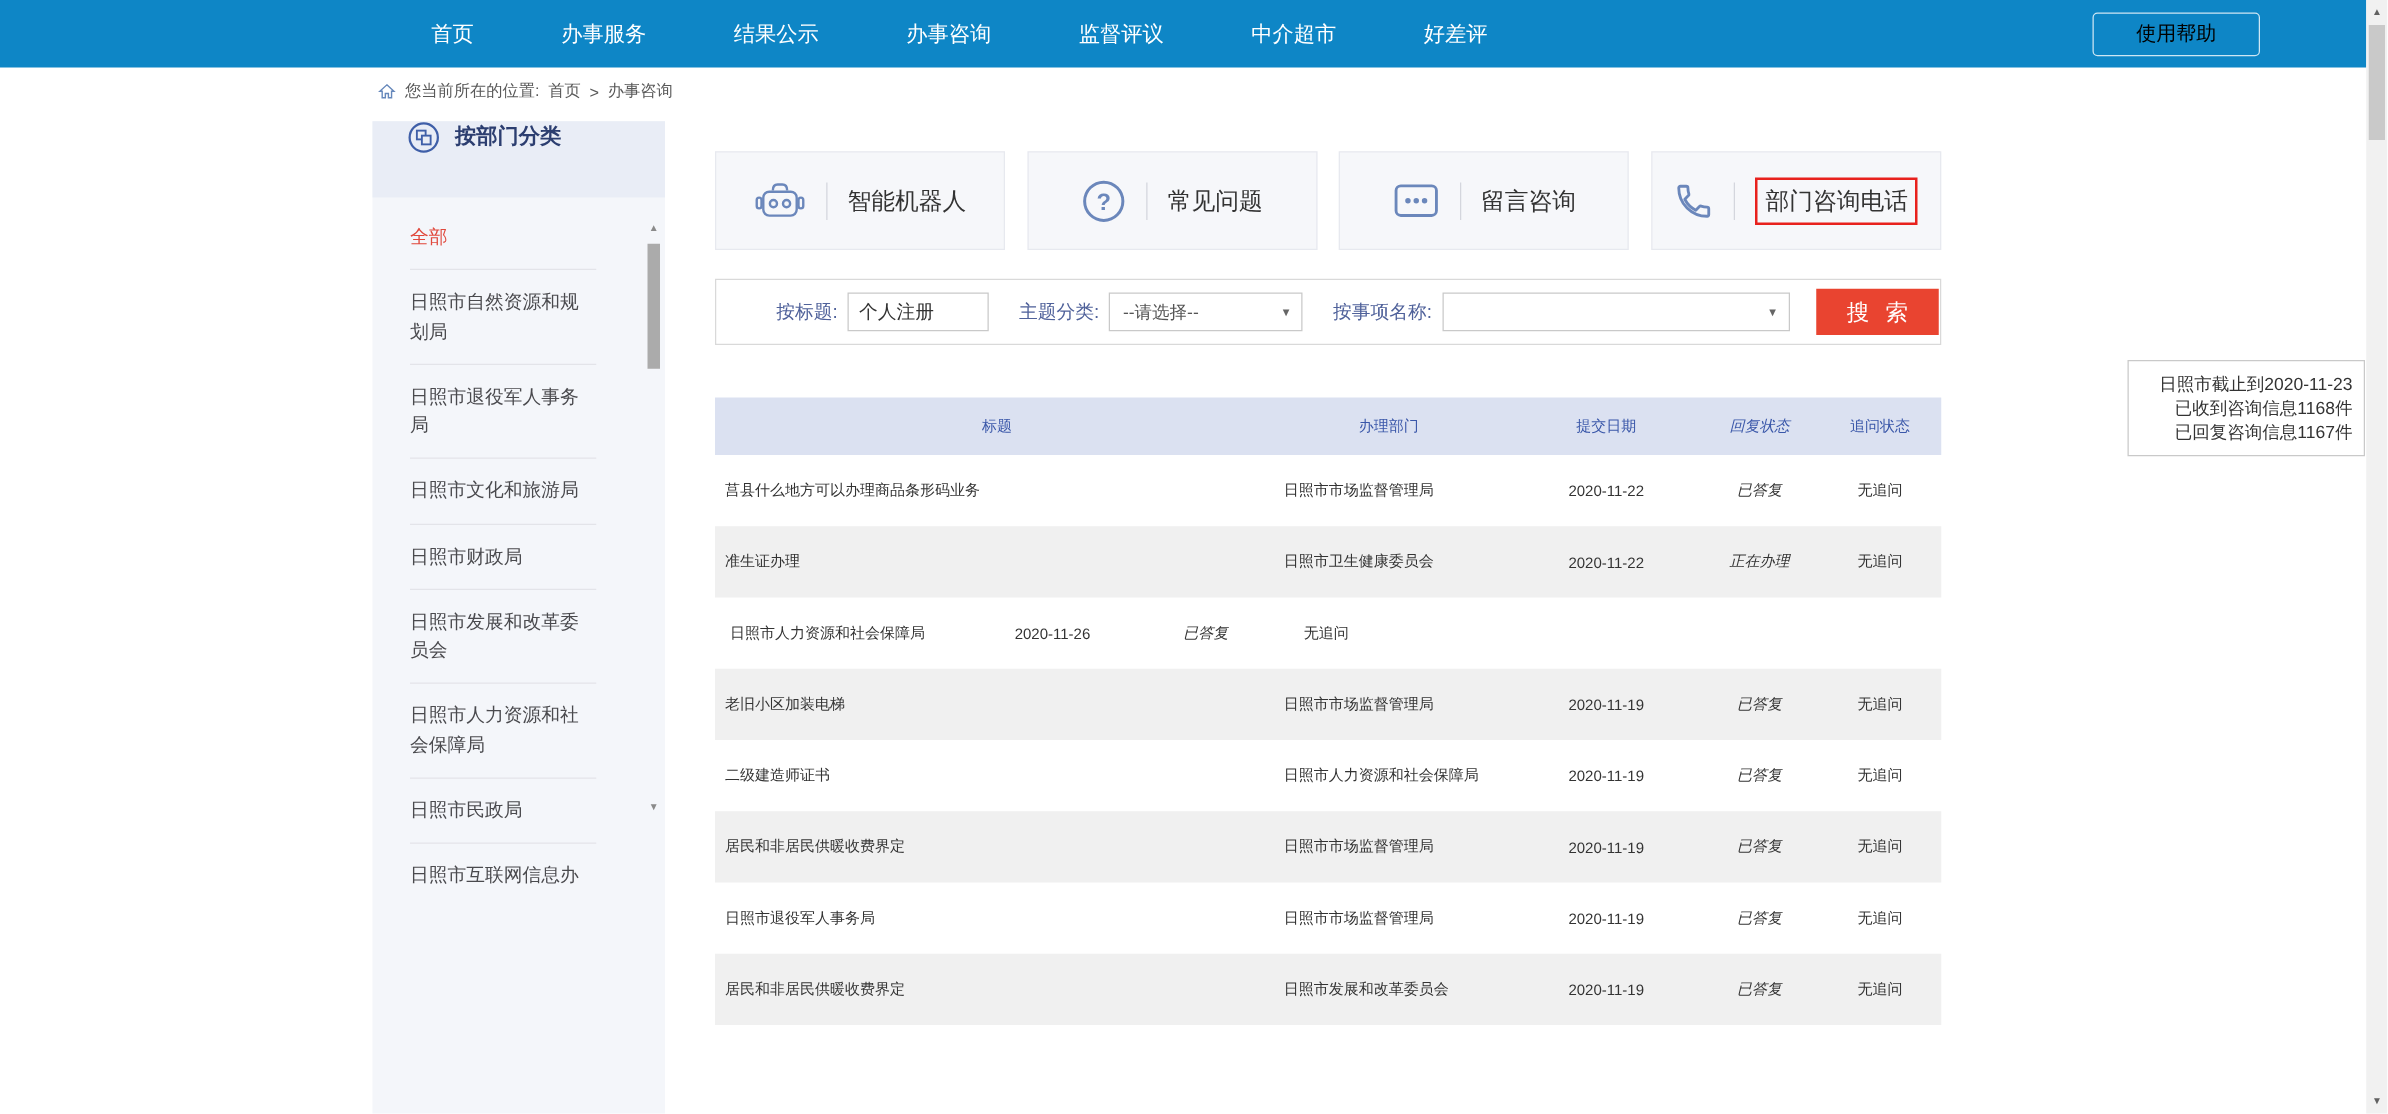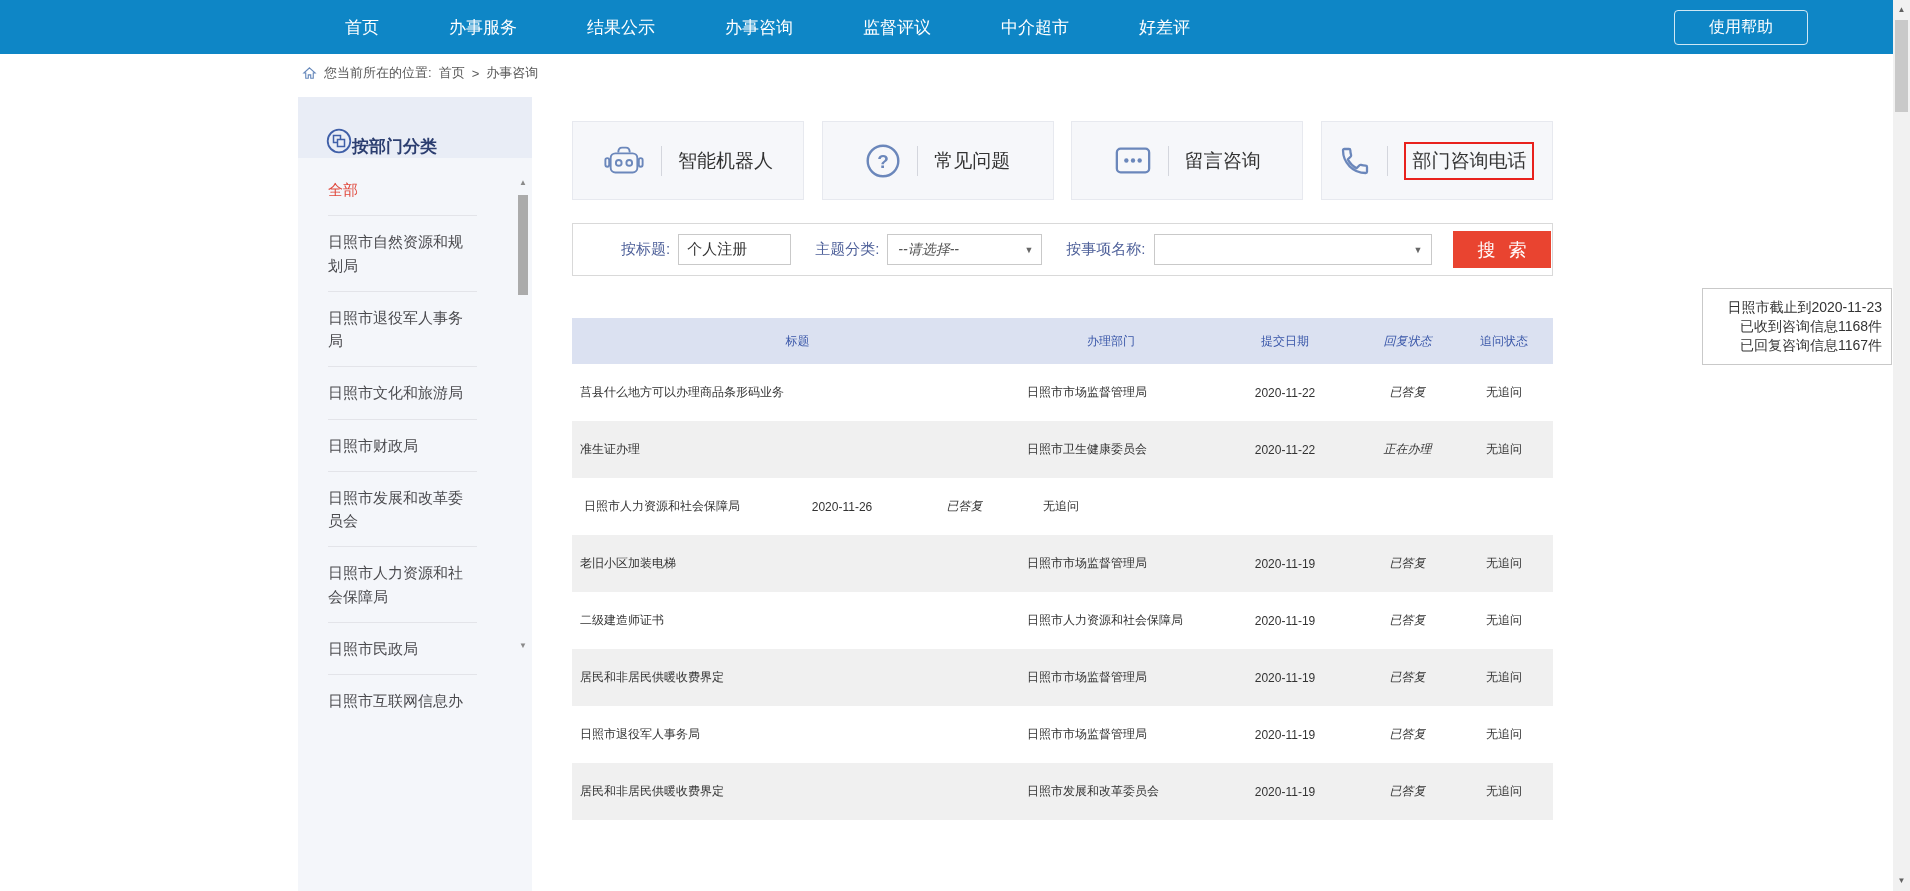--- a/index.html
+++ b/index.html
@@ -7,29 +7,29 @@
   body {
     position:relative; overflow:hidden; background:#fff;
     font-family:"Liberation Sans","DejaVu Sans",sans-serif; color:#333;
   }
   
   .navbar { position:absolute; left:0; top:0; width:1893px; height:54px; background:#0e86c6; }
   .nav-items { position:absolute; left:345px; top:0; height:54px; display:flex; gap:70px; align-items:center; }
   .nav-item { color:#fff; font-size:17px; white-space:nowrap; cursor:pointer; }
   .help-btn {
     position:absolute; right:85px; top:10px; width:134px; height:35px;
-    border:1px solid rgba(255,255,255,.8); border-radius:4px; color:#ffffff; font-size:16px;
+    border:1px solid rgba(255,255,255,.8); border-radius:4px; color:#000000; font-size:16px;
     display:flex; align-items:center; justify-content:center; cursor:pointer;
   }
   
   .breadcrumb { position:absolute; left:302px; top:64px; display:flex; align-items:center; gap:7px; font-size:13px; color:#595959; }
   .breadcrumb svg { display:block; }
   
   .sidebar { position:absolute; left:298px; top:97px; width:234px; height:794px; background:#f4f6fa; }
-  .sidebar-header { height:61px; background:#e9edf6; display:flex; align-items:flex-end; padding-left:28px; gap:0; }
+  .sidebar-header { height:61px; background:#e9edf6; display:flex; align-items:flex-start; padding-left:28px; gap:12px; }
   .sidebar-title { font-size:17px; font-weight:bold; color:#2c3e70; }
   .sidebar-list { padding:6px 55px 0 30px; }
   .sidebar-item { font-size:15px; color:#4a4a4e; padding:14px 0; border-bottom:1px solid #e3e4e9; line-height:1.55; cursor:pointer; }
   .sidebar-item:last-child { border-bottom:none; }
   .sidebar-item.active { color:#e0493d; }
   .side-scroll { position:absolute; right:2px; top:80px; height:475px; width:14px; }
   .side-scroll .arrow { height:12px; font-size:8px; color:#8a8a8a; text-align:center; line-height:12px; cursor:pointer; }
   .side-scroll .arrow.down { position:absolute; bottom:0; left:0; right:0; }
   .side-thumb { position:absolute; left:2px; top:18px; width:10px; height:100px; background:#ababab; cursor:grab; }
   
@@ -50,21 +50,21 @@
   }
   .s-label { font-size:15px; color:#4f619a; white-space:nowrap;margin-left:30px; }
   .s-input {
     width:113px; height:31px; border:1px solid #c9c9c9; margin-left:8px; padding:0 8px;
     font-size:15px; color:#333; background:#fff; font-family:inherit; outline:none;
   }
   .s-select {
     height:31px; border:1px solid #c9c9c9; margin-left:8px; background:#fff; cursor:pointer;
     display:flex; align-items:center; justify-content:space-between; padding:0 8px 0 10px; font-size:14px; color:#555;
   }
-  .s-select.w1 { width:155px; margin-left:8px;font-style:italic; }
+  .s-select.w1 { width:155px; margin-left:8px; }
   .s-select.w2 { width:278px; }
   .ml1 { margin-left:24px; }
   .caret { font-size:9px; color:#666; }
   .search-btn {
     margin-left:auto; margin-right:1px; width:98px; height:37px; background:#e94430; border:none; cursor:pointer;
     color:#fff; font-size:18px; letter-spacing:4px; text-indent:4px;
     display:flex; align-items:center; justify-content:center; font-family:inherit;
   }
   
   .table { position:absolute; top:318px; left:0; width:981px; font-size:12px; }

